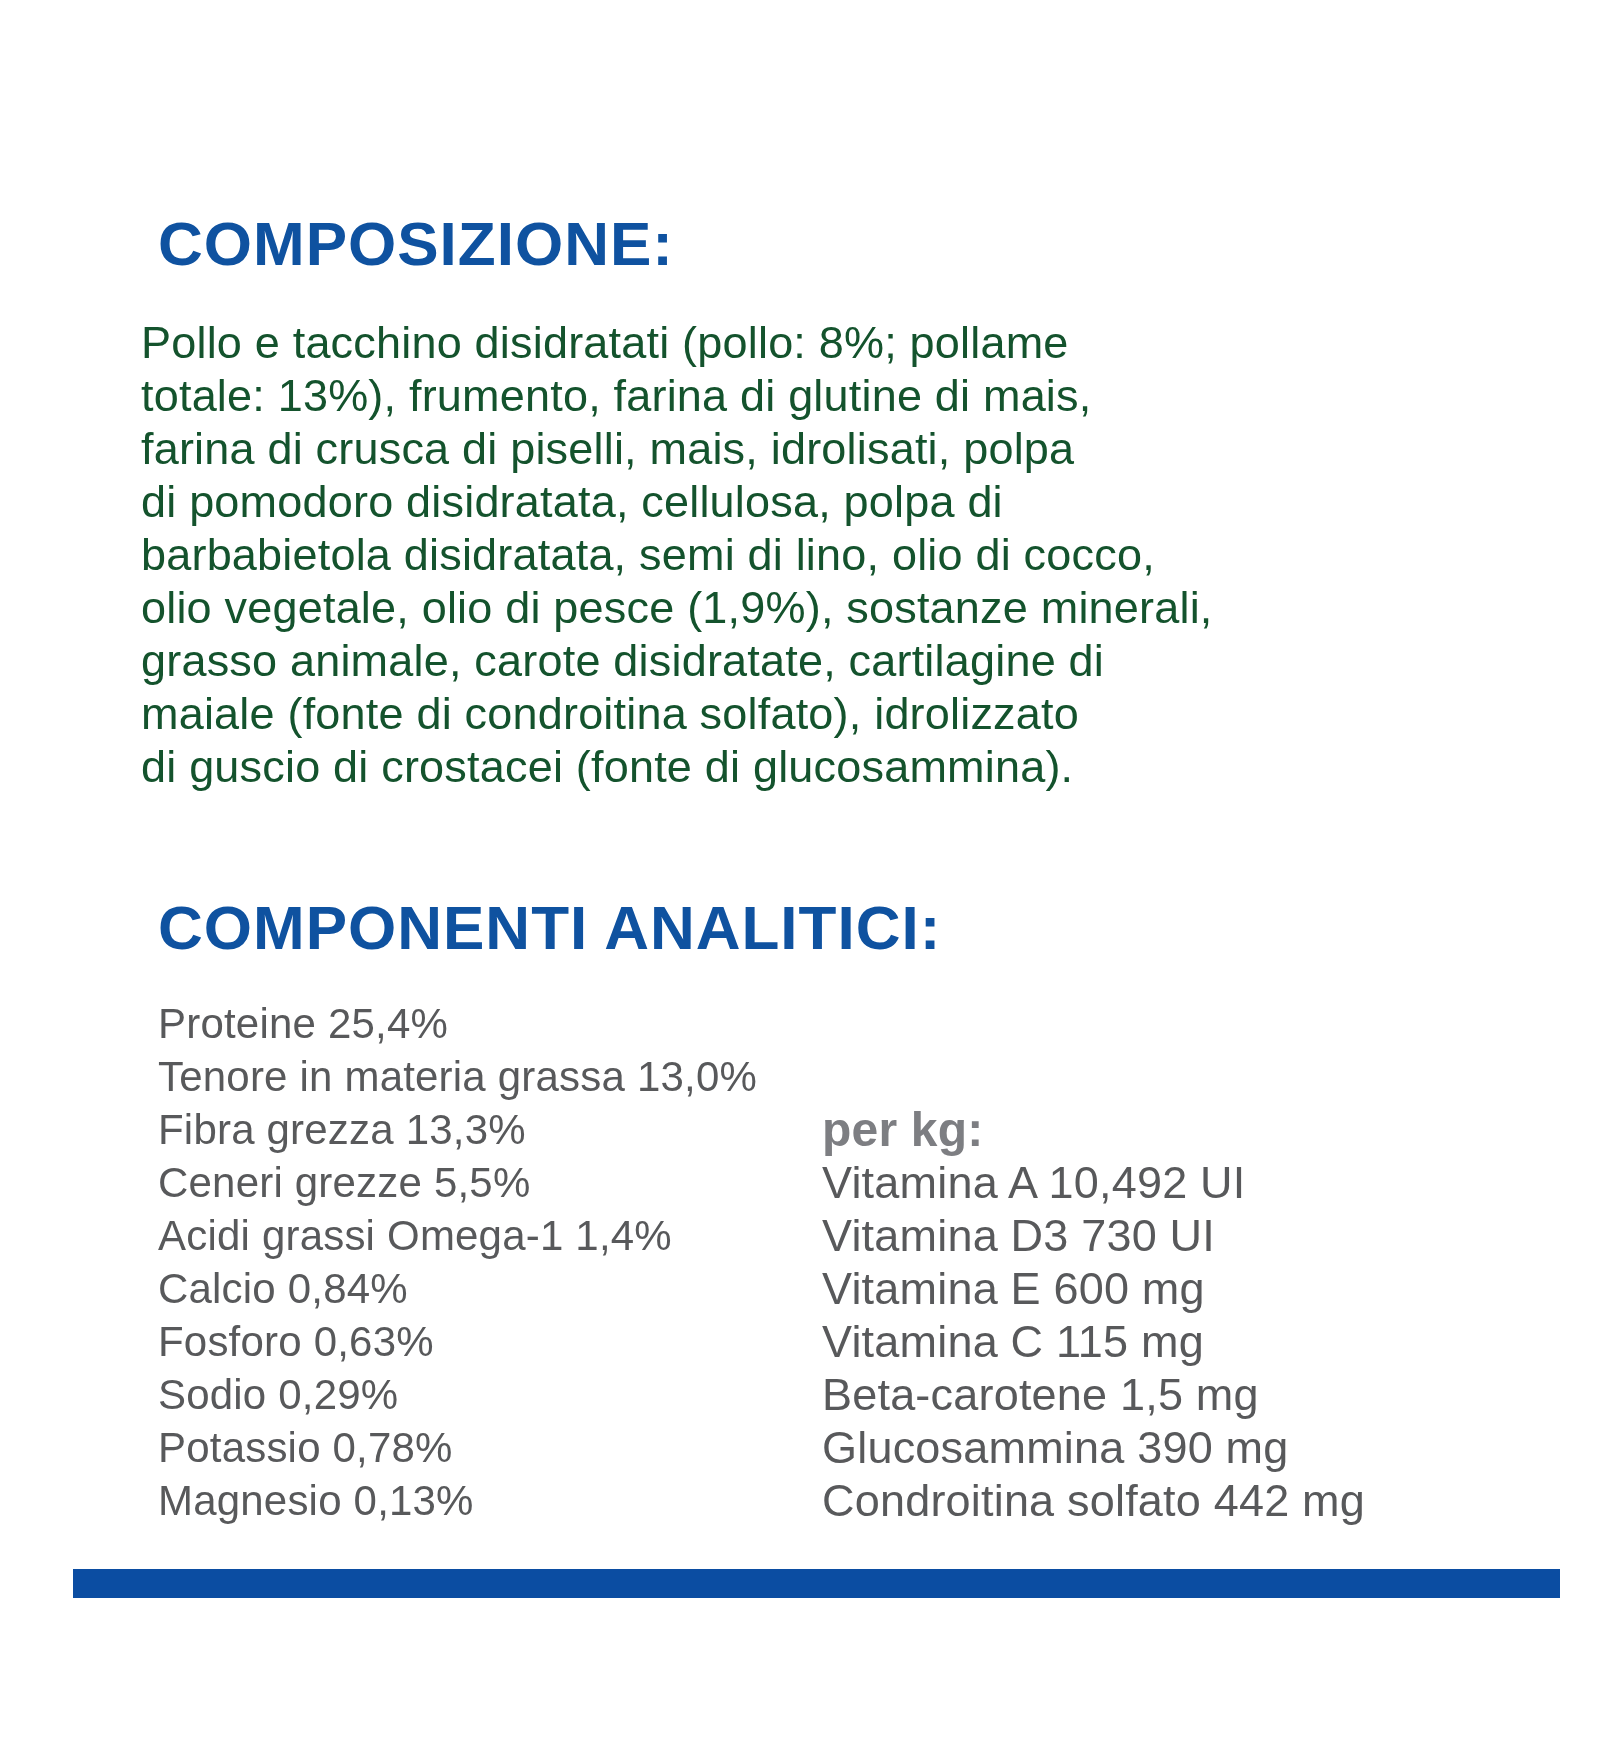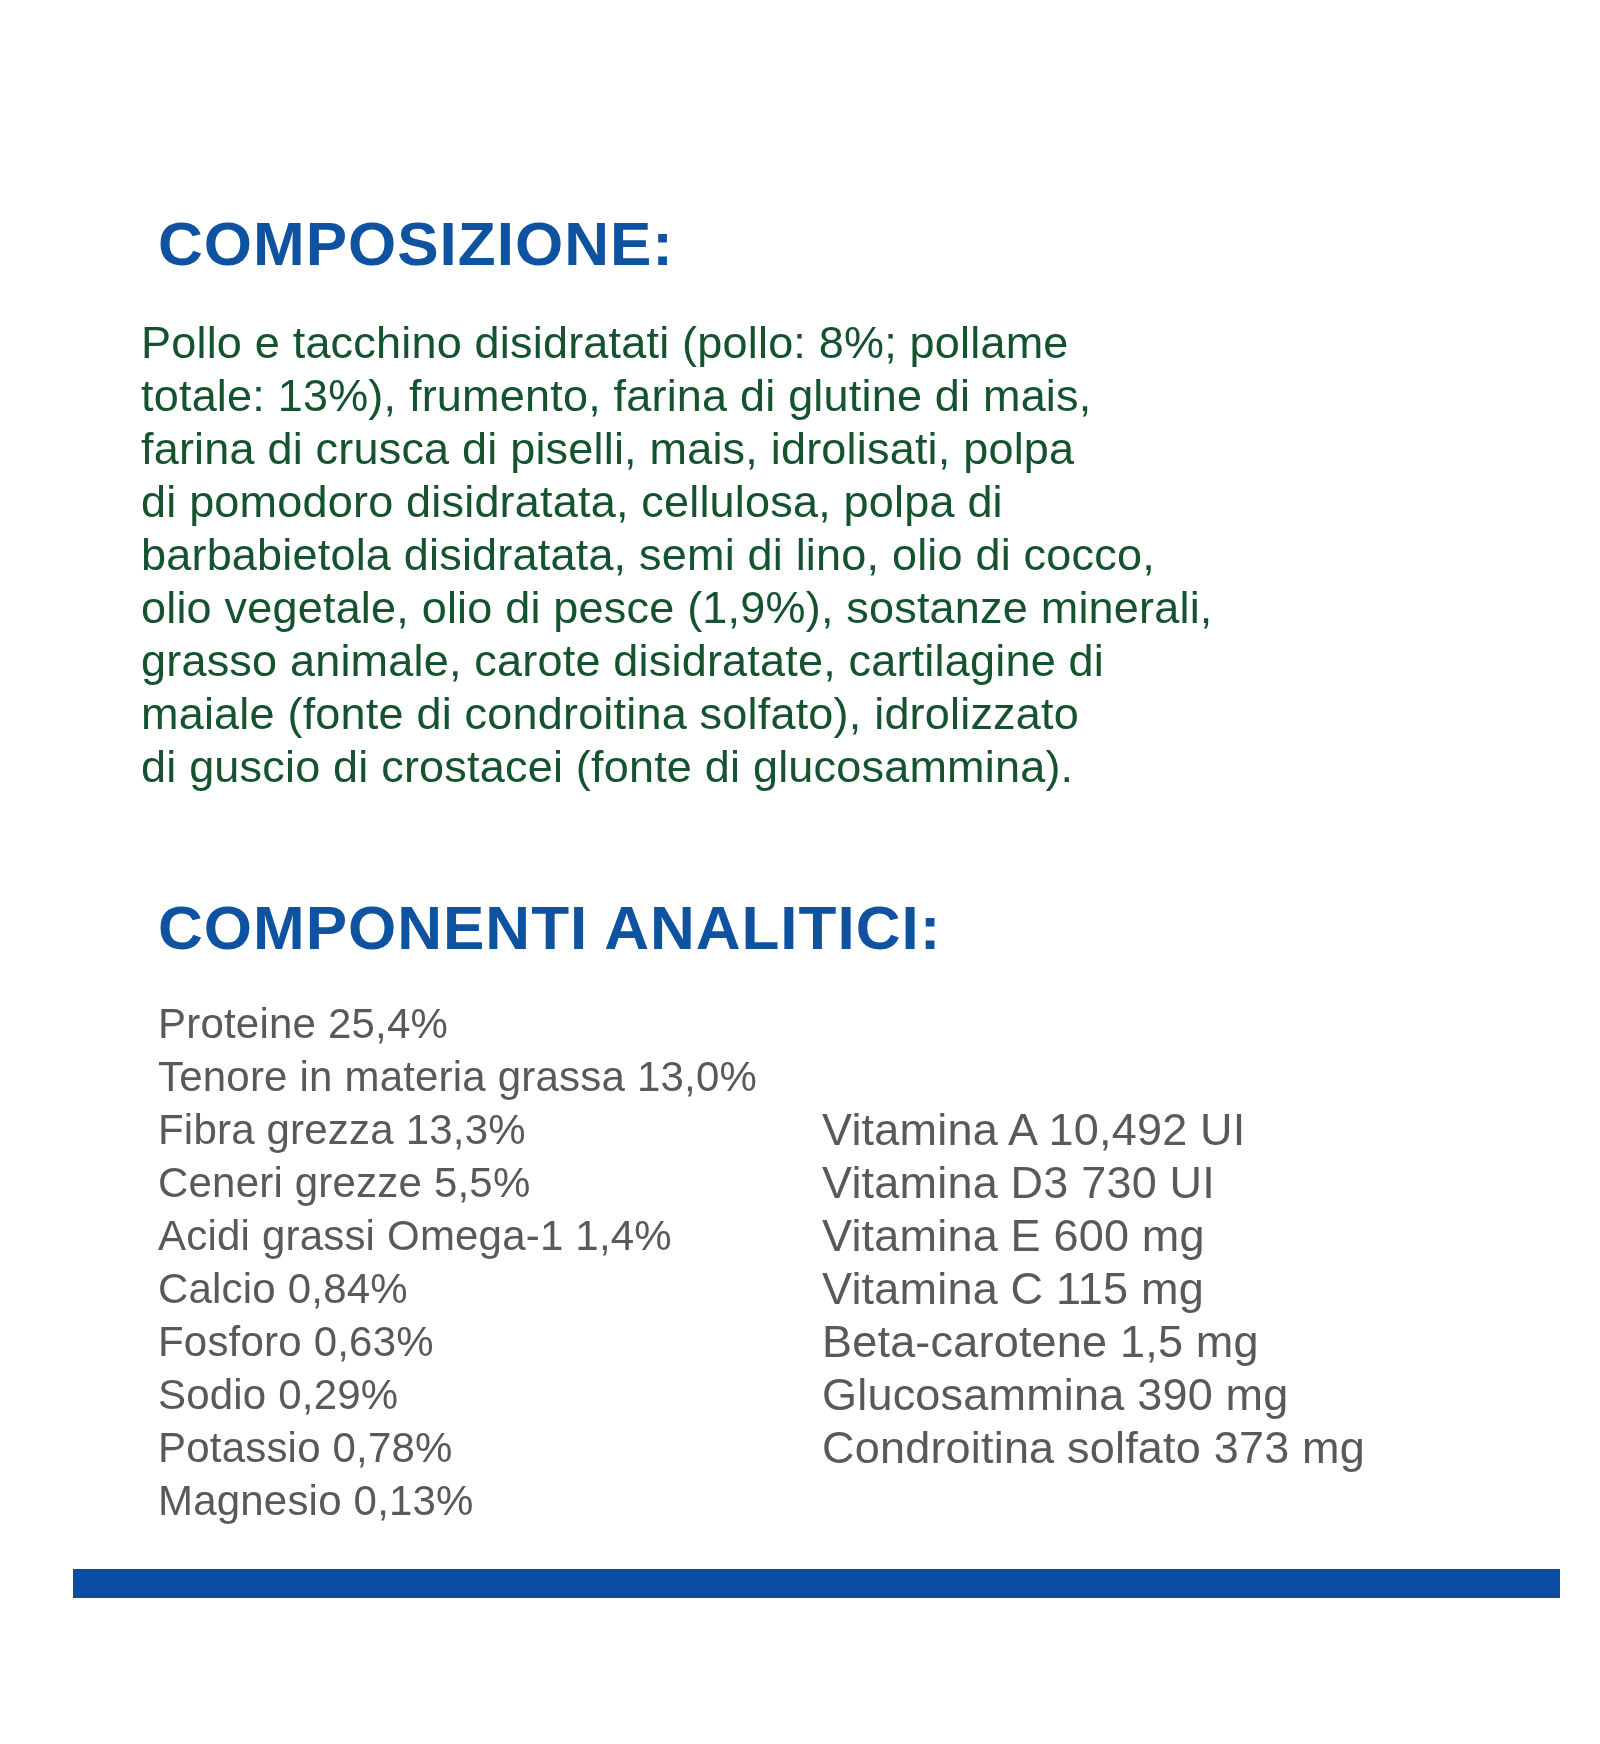--- a/index.html
+++ b/index.html
@@ -106,26 +106,27 @@
     <div>Ceneri grezze 5,5%</div>
     <div>Acidi grassi Omega-1 1,4%</div>
     <div>Calcio 0,84%</div>
     <div>Fosforo 0,63%</div>
     <div>Sodio 0,29%</div>
     <div>Potassio 0,78%</div>
     <div>Magnesio 0,13%</div>
   </div>
 
   <div class="per-kg-block">
+    <div class="per-kg-label">per kg:</div>
     <div class="per-kg-list">
       <div>Vitamina A 10,492 UI</div>
       <div>Vitamina D3 730 UI</div>
       <div>Vitamina E 600 mg</div>
       <div>Vitamina C 115 mg</div>
       <div>Beta-carotene 1,5 mg</div>
       <div>Glucosammina 390 mg</div>
-      <div>Condroitina solfato 373 mg</div>
+      <div>Condroitina solfato 442 mg</div>
     </div>
   </div>
 
   <div class="bottom-bar"></div>
 
 </div>
 
 </body></html>

